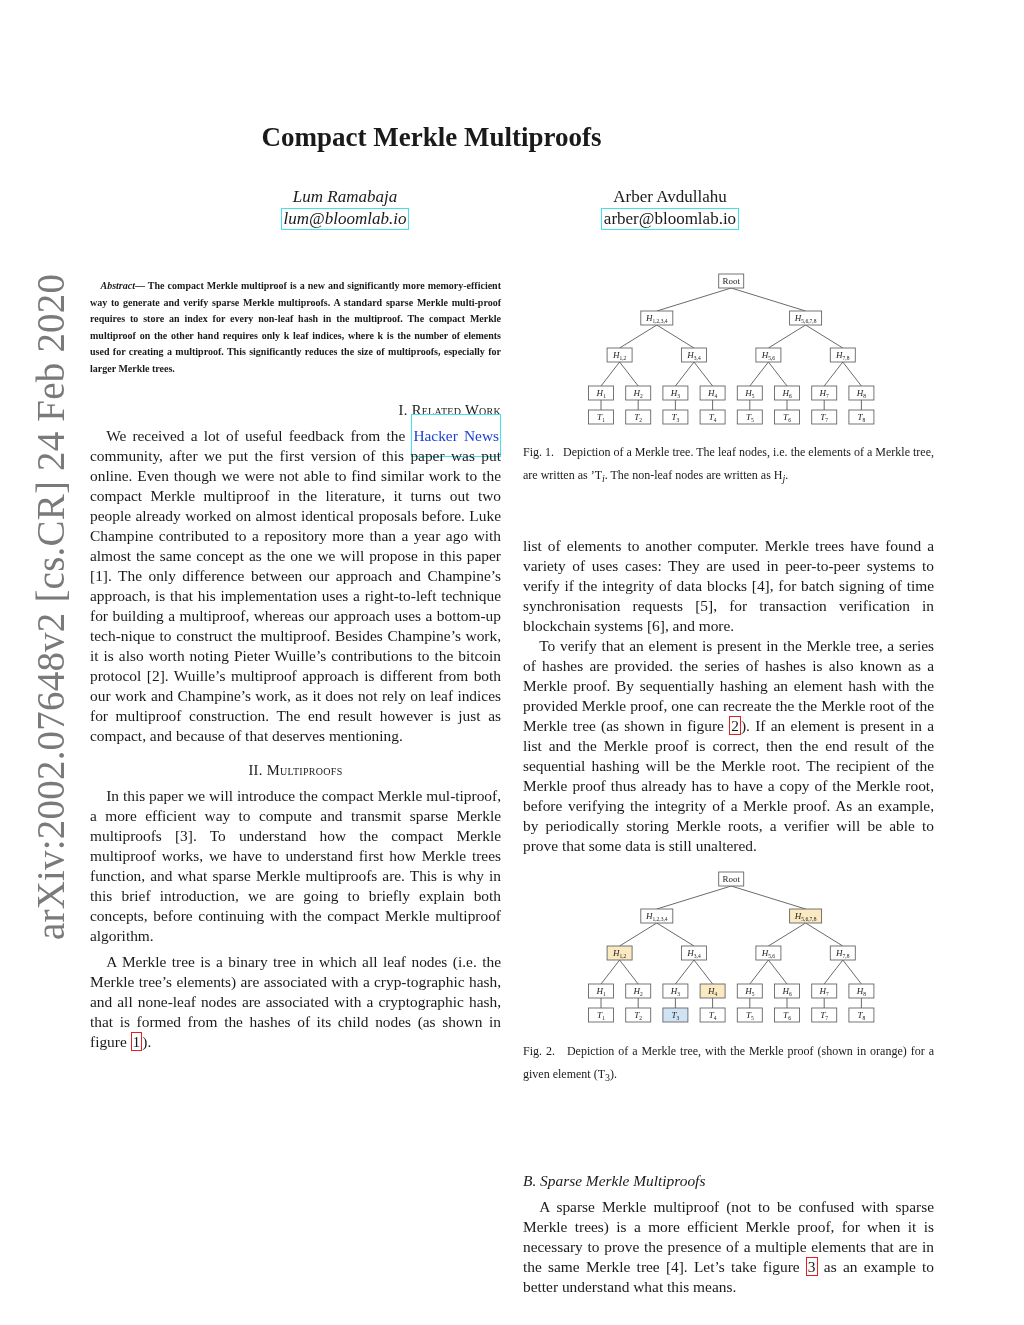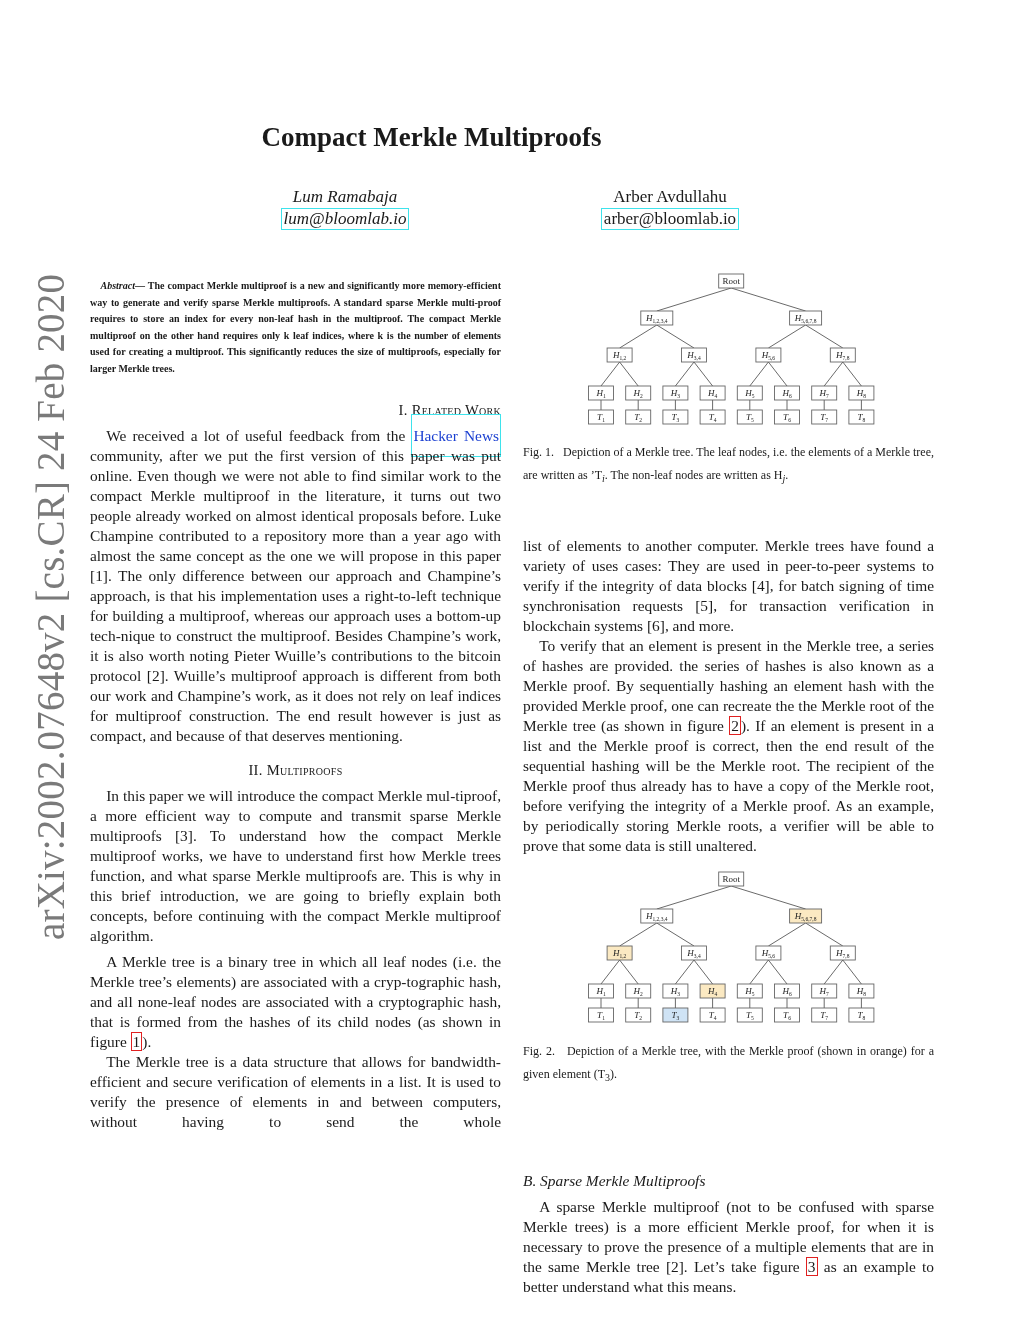--- a/index.html
+++ b/index.html
@@ -55,21 +55,20 @@
   </p>
   <p class="indent" style="margin-top:6px;"><span>We received a lot of useful feedback from the </span><span class="link-cyan">Hacker News</span><span> community, after we put the first version of this paper was put online. Even though we were not able to find similar work to the compact Merkle multiproof in the literature, it turns out two people already worked on almost identical proposals before. Luke Champine contributed to a repository more than a year ago with almost the same concept as the one we will propose in this paper [1]. The only difference between our approach and Champine’s approach, is that his implementation uses a right-to-left technique for building a multiproof, whereas our approach uses a bottom-up tech-nique to construct the multiproof. Besides Champine’s work, it is also worth noting Pieter Wuille’s contributions to the bitcoin protocol [2]. Wuille’s multiproof approach is different from both our work and Champine’s work, as it does not rely on leaf indices for multiproof construction. The end result however is just as compact, and because of that deserves mentioning.</span></p>
 
   <p class="sec-head" style="margin-top:14px;">
     <span>II.</span>
     <span class="sc">Multiproofs</span>
   </p>
   <p class="indent" style="margin-top:6px;">In this paper we will introduce the compact Merkle mul-tiproof, a more efficient way to compute and transmit sparse Merkle multiproofs [3]. To understand how the compact Merkle multiproof works, we have to understand first how Merkle trees function, and what sparse Merkle multiproofs are. This is why in this brief introduction, we are going to briefly explain both concepts, before continuing with the compact Merkle multiproof algorithm.</p>
 
   <p class="indent" style="margin-top:6px;"><span>A Merkle tree is a binary tree in which all leaf nodes (i.e. the Merkle tree’s elements) are associated with a cryp-tographic hash, and all none-leaf nodes are associated with a cryptographic hash, that is formed from the hashes of its child nodes (as shown in figure </span><span class="link-red">1</span><span>).</span></p>
-  <p class="indent" style="text-align-last:justify;">The Merkle tree is a data structure that allows for bandwidth-efficient and secure verification of elements in a list. It is used to verify the presence of elements in and between computers, without having to send the whole</p>
 </div>
 
 <div class="abs tree" style="left:582px; top:268px;">
   <svg id="tree1" width="300" height="160">
       <line x1="149.20000000000002" y1="20" x2="74.80000000000001" y2="43" class="edge"></line>
       <line x1="149.20000000000002" y1="20" x2="223.60000000000002" y2="43" class="edge"></line>
       <line x1="74.80000000000001" y1="57" x2="37.6" y2="80" class="edge"></line>
       <line x1="74.80000000000001" y1="57" x2="112.00000000000001" y2="80" class="edge"></line>
       <line x1="223.60000000000002" y1="57" x2="186.4" y2="80" class="edge"></line>
       <line x1="223.60000000000002" y1="57" x2="260.8" y2="80" class="edge"></line>
@@ -309,14 +308,14 @@
         <text x="149.20000000000002" y="16" text-anchor="middle" class="root">Root</text>
       </g>
     </svg>
 </div>
 <div class="abs caption" style="left:523px; top:1040px; width:411px;">
   <span>Fig. 2.</span>&nbsp;&nbsp;&nbsp;<span>Depiction of a Merkle tree, with the Merkle proof (shown in orange) for a given element (T</span><sub>3</sub><span>).</span>
 </div>
 
 <div class="col" style="left:523px; top:1171px;">
   <p class="sub-head">B. Sparse Merkle Multiproofs</p>
-  <p class="indent" style="margin-top:6px;"><span>A sparse Merkle multiproof (not to be confused with sparse Merkle trees) is a more efficient Merkle proof, for when it is necessary to prove the presence of a multiple elements that are in the same Merkle tree [2]. Let’s take figure </span><span class="link-red">3</span><span> as an example to better understand what this means.</span></p>
+  <p class="indent" style="margin-top:6px;"><span>A sparse Merkle multiproof (not to be confused with sparse Merkle trees) is a more efficient Merkle proof, for when it is necessary to prove the presence of a multiple elements that are in the same Merkle tree [4]. Let’s take figure </span><span class="link-red">3</span><span> as an example to better understand what this means.</span></p>
 </div>
 
 </body></html>

